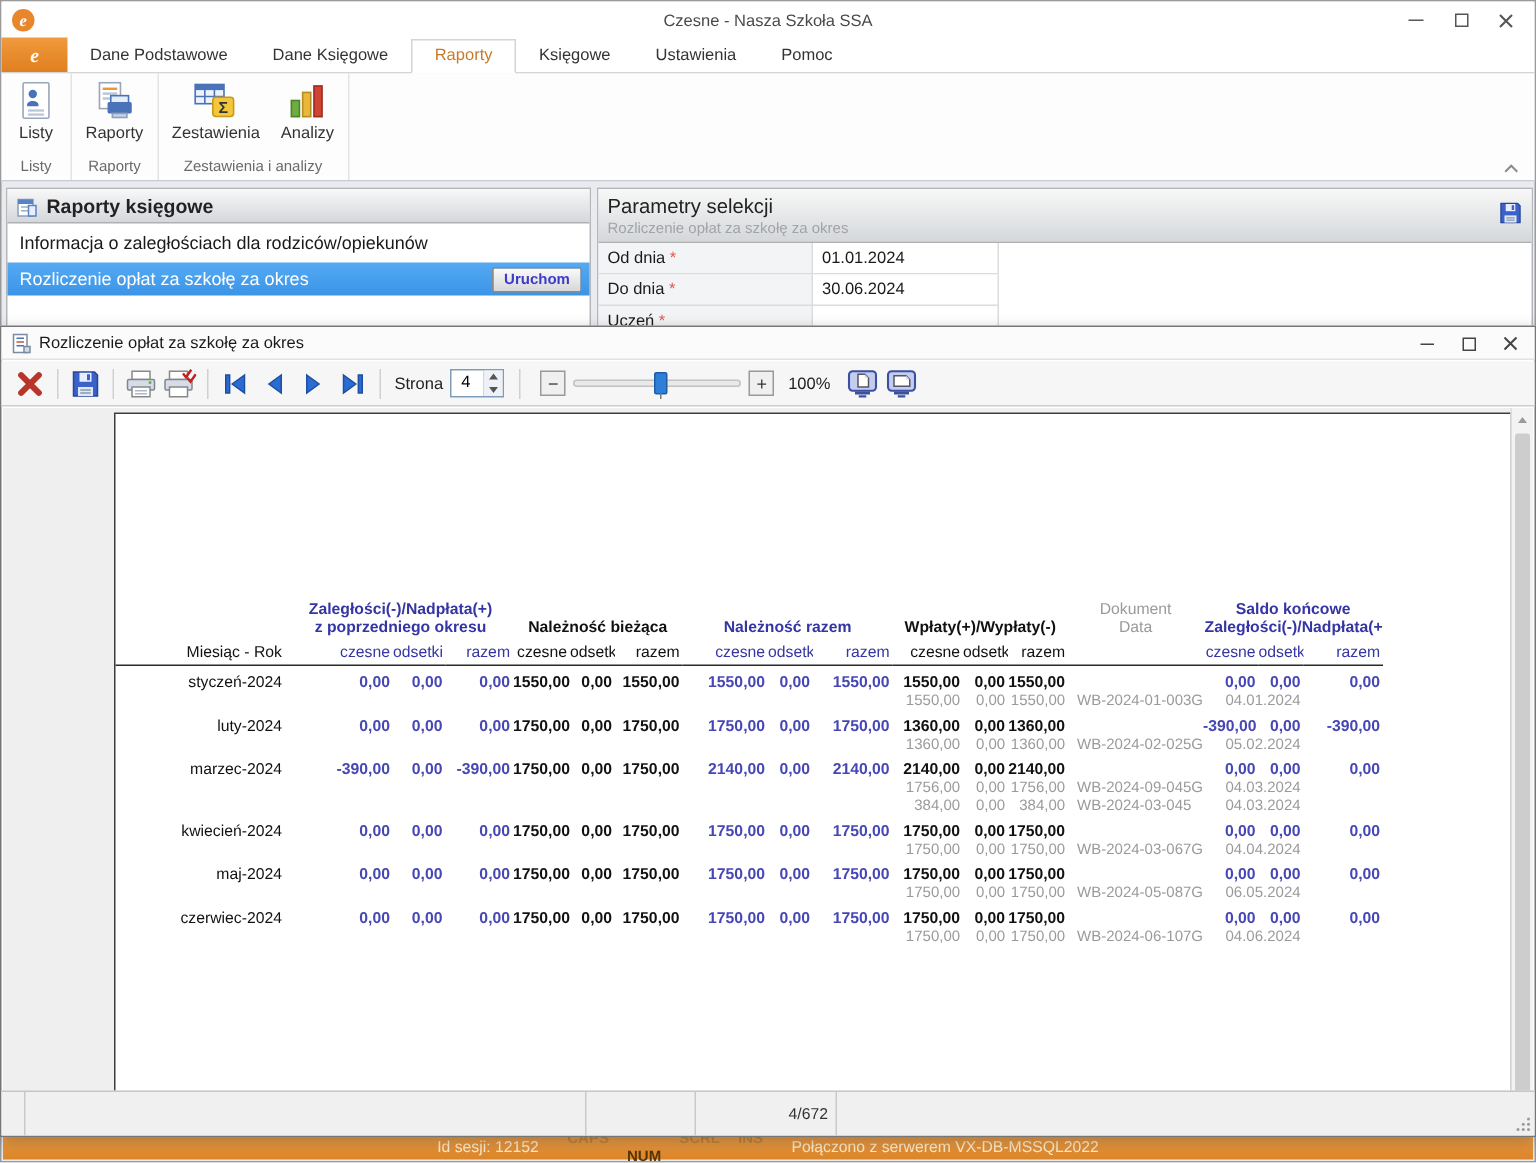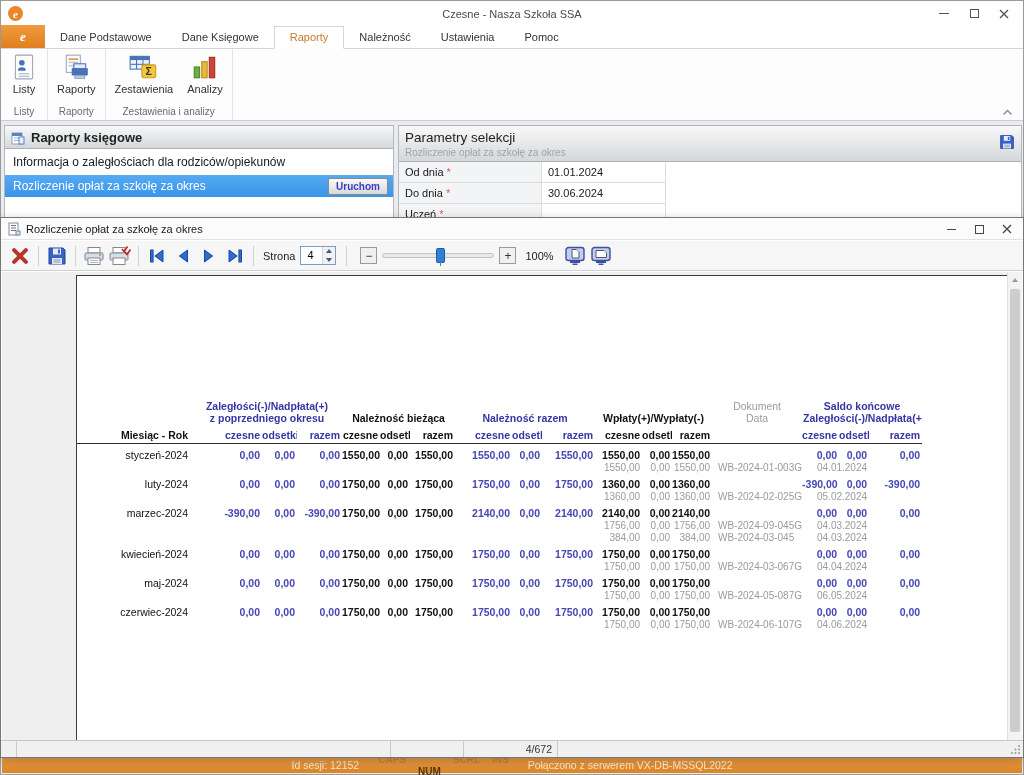--- a/index.html
+++ b/index.html
@@ -79,31 +79,31 @@
   .slider-tick { position:absolute; left:51%; bottom:-2px; width:1px; height:4px; background:#777; }
   .zoom-label { font-size:11px; color:#222; margin:0 8px 0 6px; }
   
   .docarea { position:absolute; top:54px; left:1px; right:1px; bottom:17px; background:#efefef; overflow:hidden; }
   .page { position:absolute; left:74px; top:3px; width:932px; height:600px; background:#fff; border:1px solid #3c3c3c; }
   .vscroll { position:absolute; right:0; top:0; bottom:0; width:15px; background:#f3f3f3; border-left:1px solid #dedede; }
   .vs-up { height:15px; display:flex; align-items:center; justify-content:center; }
   .vs-up i { display:block; border-left:3.5px solid transparent; border-right:3.5px solid transparent; border-bottom:4.5px solid #9a9a9a; }
   .vs-thumb { position:absolute; left:2px; right:2px; top:17px; bottom:8px; background:#cdcdcd; border-radius:2px; }
   
-  .pstatus { position:absolute; bottom:0; left:0; right:0; height:17px; background:#f0f0f0; border-top:1px solid #c6c6c6; display:flex; font-size:10.5px; color:#333; }
+  .pstatus { position:absolute; bottom:0; left:0; right:0; height:30px; background:#f0f0f0; border-top:1px solid #c6c6c6; display:flex; font-size:10.5px; color:#333; }
   .pcell { border-right:1px solid #c9c9c9; height:100%; display:flex; align-items:center; justify-content:flex-end; padding:0 5px; }
   .pc1 { width:16px; } .pc2 { width:374px; } .pc3 { width:73px; } .pc4 { width:94px; } .pc5 { flex:1; border-right:none; position:relative; }
   .grip { position:absolute; right:2px; bottom:2px; }
   
   .rpt-title { position:absolute; top:86px; left:0; width:100%; text-align:center; font-size:14px; font-style:italic; color:#111; }
   table.rpt { position:absolute; left:0; top:118px; width:845px; border-collapse:collapse; table-layout:fixed; }
   table.rpt th, table.rpt td { overflow:hidden; white-space:nowrap; }
   tr.grp th { font-size:10.5px; font-weight:bold; text-align:center; vertical-align:bottom; white-space:pre-line; line-height:1.2; padding-bottom:1px; height:32px; }
   .hb { color:#3535a4; } .hk { color:#111; } .hg { color:#9a9a9a; font-weight:normal !important; }
-  tr.subh th { font-size:10.5px; font-weight:bold; text-align:right; padding:3px 2px 2px 0; border-bottom:1.5px solid #2a2a2a; height:17px; }
+  tr.subh th { font-size:10.5px; font-weight:normal; text-align:right; padding:3px 2px 2px 0; border-bottom:1.5px solid #2a2a2a; height:17px; }
   tr.subh th.m { text-align:right; padding-right:4px; }
   tr.mainrow td { font-size:10.5px; text-align:right; padding:5px 2px 0 0; font-weight:bold; color:#111; }
   tr.mainrow td.m { font-weight:normal; padding-right:4px; color:#111; }
   tr.mainrow td.b { color:#4646b4; }
   tr.mainrow td.k { color:#111; }
   tr.mainrow td.doc { text-align:left; }
   tr.subrow td { font-size:10px; font-weight:normal; color:#9a9a9a; text-align:right; padding:1px 2px 0 0; }
   tr.subrow td.doc { text-align:left; padding-left:6px; }
   tr.subrow td.date { text-align:right; padding-right:2px; }
   svg { display:block; }
@@ -129,21 +129,21 @@
           </svg>
       </div>
     </div>
   </div>
 
   <div class="tabrow">
     <div class="appbtn">e</div>
     <div class="rtab">Dane Podstawowe</div>
     <div class="rtab">Dane Księgowe</div>
     <div class="rtab active">Raporty</div>
-    <div class="rtab">Należność</div>
+    <div class="rtab">Księgowe</div>
     <div class="rtab">Ustawienia</div>
     <div class="rtab">Pomoc</div>
   </div>
 
   <div class="ribbon">
     <div class="rgroup">
       <div class="rbtns">
         <div class="rbtn">
           <span>
             <svg width="28" height="28" viewBox="0 0 26 26">

